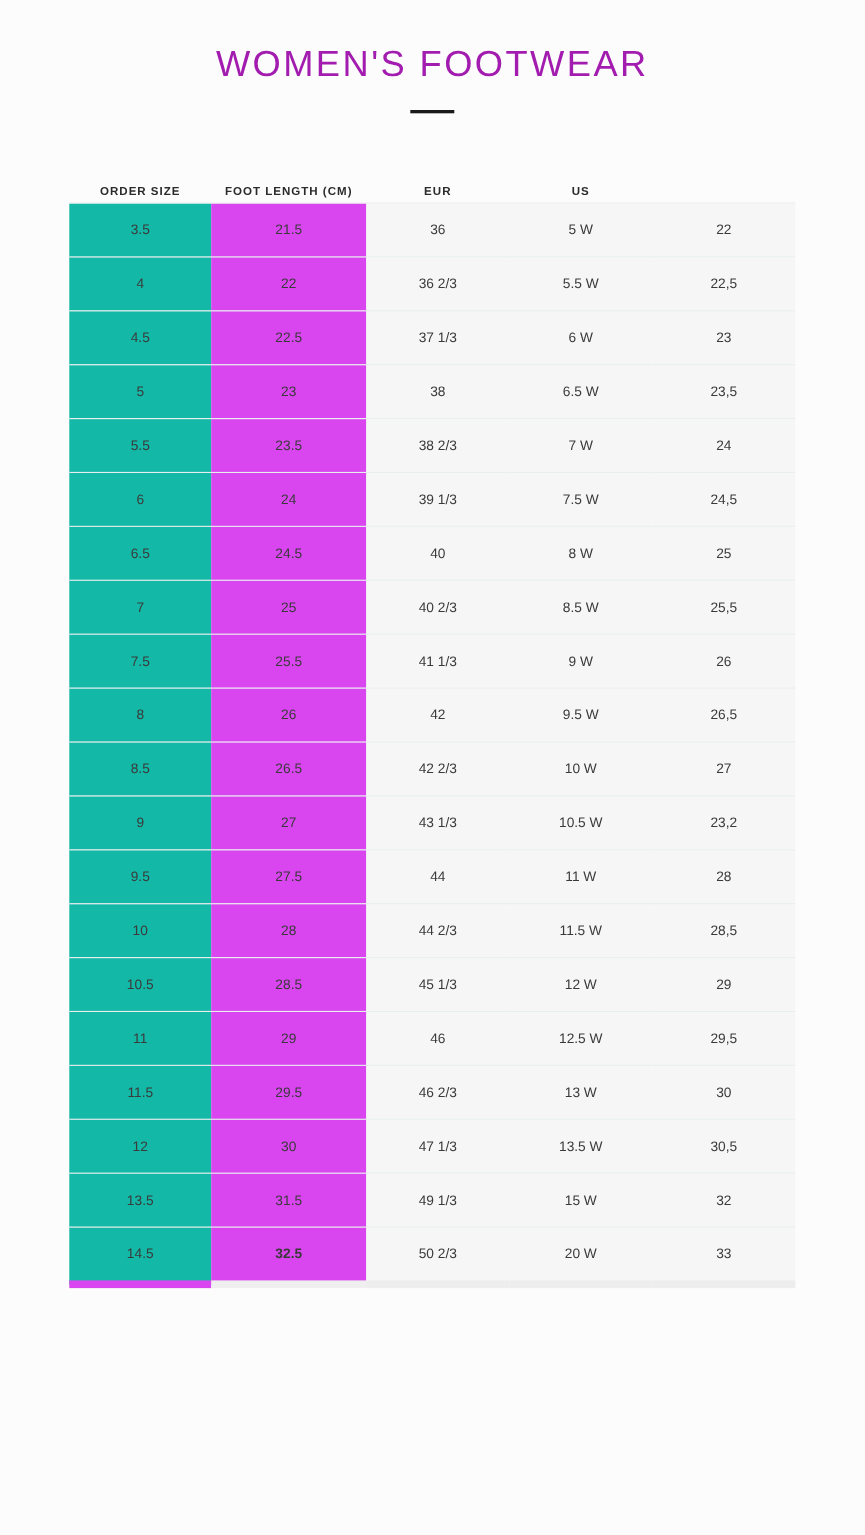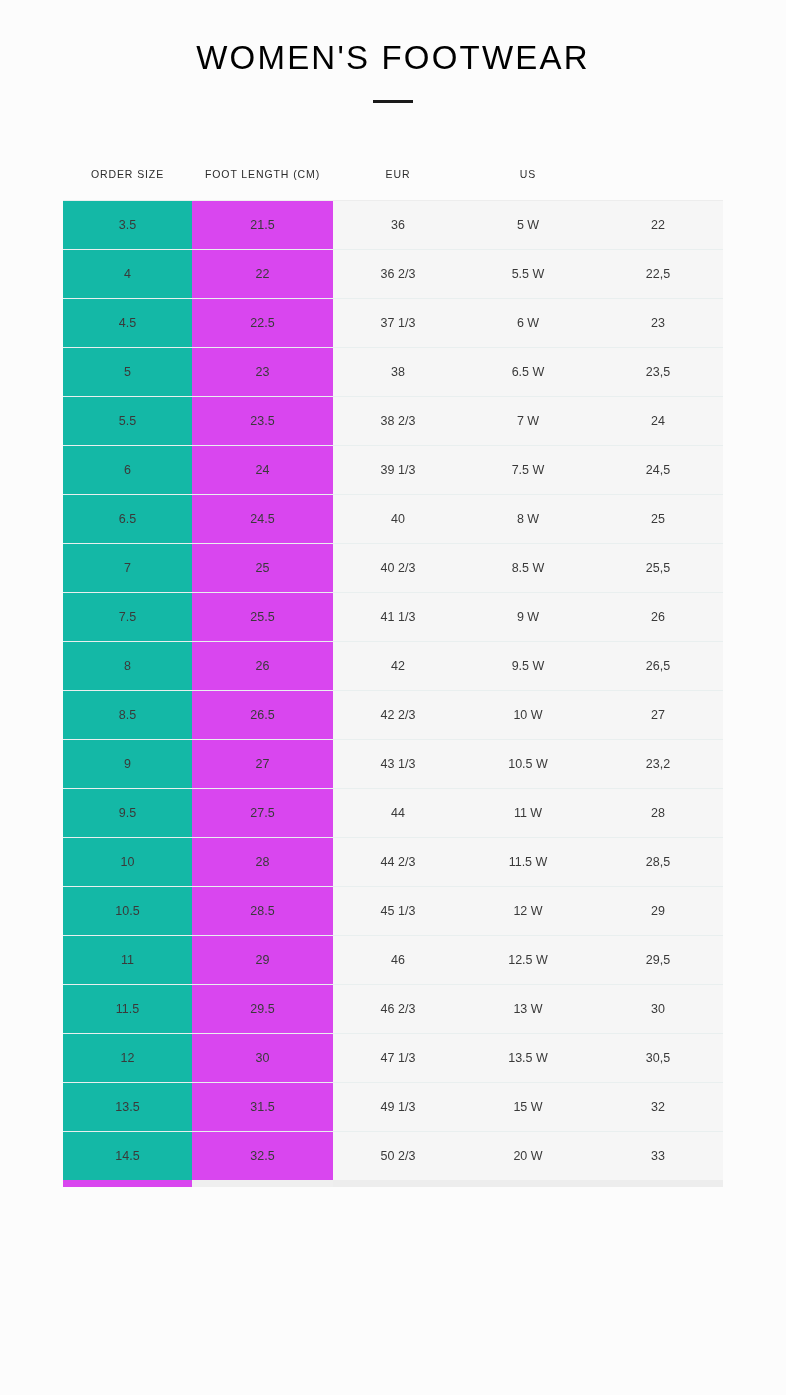--- a/index.html
+++ b/index.html
@@ -24,21 +24,21 @@
 
   
   .header {
     padding-top: 38px;
     text-align: center;
   }
   .page-title {
     font-size: 33px;
     letter-spacing: 2.2px;
     font-weight: 400;
-    color: #000000;
+    color: #a21caf;
     margin: 0;
     line-height: 1.2;
     font-family: "Liberation Sans", sans-serif;
   }
   .title-divider {
     width: 40px;
     height: 3px;
     background: #1a1a1a;
     margin: 22px auto 0 auto;
   }
@@ -52,24 +52,24 @@
   }
 
   table.size-table {
     width: 660px;
     border-collapse: collapse;
     table-layout: fixed;
   }
 
   table.size-table th {
     font-size: 10.5px;
-    font-weight: 400;
+    font-weight: 700;
     letter-spacing: 0.9px;
     color: #2b2b2b;
-    padding: 0 0 20px 0;
+    padding: 0 0 4px 0;
     text-align: center;
     background: transparent;
     border: none;
     vertical-align: bottom;
   }
   th.col-foot-length {
     color: #7fc4c8;
   }
   th.col-blank {
     color: transparent;
@@ -100,21 +100,21 @@
   td.cell-us,
   td.cell-extra  { background: #f6f6f6; border-bottom-color: #ededed; }
 
   tbody tr:first-child td { border-top: 1px solid #e9efef; }
   tbody tr:first-child td.cell-foot { border-top-color: #efefef; }
   tbody tr:first-child td.cell-eur,
   tbody tr:first-child td.cell-us,
   tbody tr:first-child td.cell-extra { border-top-color: #ededed; }
 
   tbody tr:last-child td { border-bottom: 7px solid #d946ef; }
-  tbody tr:last-child td.cell-foot { border-bottom-color: #efefef; }
+  tbody tr:last-child td.cell-foot { border-bottom-color: #efefef; font-weight: bold; }
   tbody tr:last-child td.cell-eur,
   tbody tr:last-child td.cell-us,
   tbody tr:last-child td.cell-extra { border-bottom-color: #ededed; }
 </style>
 </head>
 <body>
 
 <div class="page">
 
   <div class="header">

